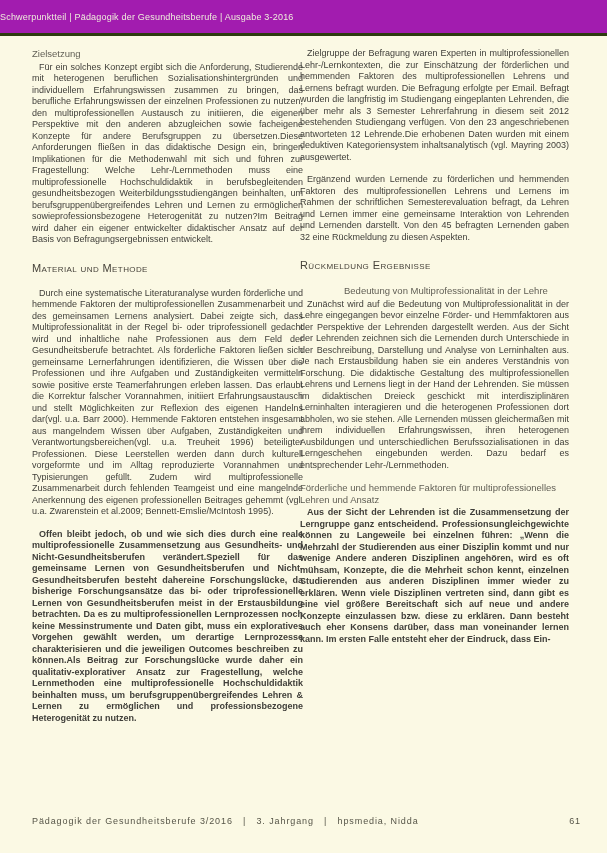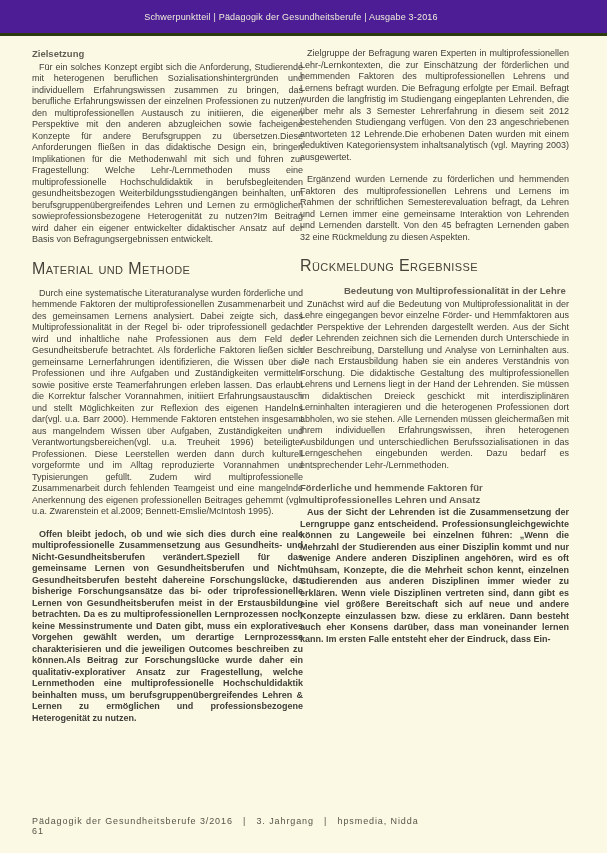--- a/index.html
+++ b/index.html
@@ -5,24 +5,24 @@
   html, body { margin: 0; padding: 0; }
   body {
     width: 607px; height: 853px;
     background: #fbf9e4;
     font-family: "Liberation Sans", sans-serif;
     position: relative;
     overflow: hidden;
   }
   .topbar {
     position: absolute; top: 0; left: 0; width: 607px; height: 33px;
-    background: #4c1d95;
+    background: #a21caf;
     border-bottom: 3px solid #2d3b10;
     box-sizing: content-box;
-    display: flex; align-items: center; justify-content: center;
+    display: flex; align-items: center; justify-content: flex-start;
   }
   .topbar-text {
     color: #efeedc;
     font-size: 9px;
     letter-spacing: 0.2px;
     padding-right: 25px;
   }
   .col {
     position: absolute; top: 48px;
     font-size: 9px; line-height: 11.5px;
@@ -30,45 +30,44 @@
     text-align: justify;
     hyphens: auto;
   }
   .col-left  { left: 32px;  width: 271px; }
   .col-right { left: 300px; width: 269px; }
   p.para { margin: 0 0 11px 0; text-indent: 7px; }
   p.para:last-child { margin-bottom: 4px; font-weight: bold; }
   h2.section {
     font-variant: small-caps;
     font-weight: normal;
-    font-size: 16px;
+    font-size: 11px;
     color: #46423a;
     letter-spacing: 0.4px;
     margin: 15px 0 12px 0;
     text-align: left;
     line-height: 15px;
   }
   h3.sub {
-    font-weight: bold;
+    font-weight: normal;
     font-size: 9.5px;
     color: #615f55;
     margin: 9px 0 2px 0;
     text-align: left;
     line-height: 11.5px;
   }
   h3.sub.first { margin-top: 0; }
   h2.section + h3.sub { margin-top: 0; margin-left: 44px; }
   .footer {
     position: absolute; left: 32px; top: 816px; width: 549px;
     display: flex; justify-content: space-between; align-items: baseline;
     font-size: 9px;
     letter-spacing: 0.9px;
     color: #565548;
     white-space: pre;
-    flex-direction: column;
   }
 </style>
 </head>
 <body>
 
 <header class="topbar">
   <span class="topbar-text">Schwerpunktteil | Pädagogik der Gesundheitsberufe | Ausgabe 3-2016</span>
 </header>
 
 <section class="col col-left">

